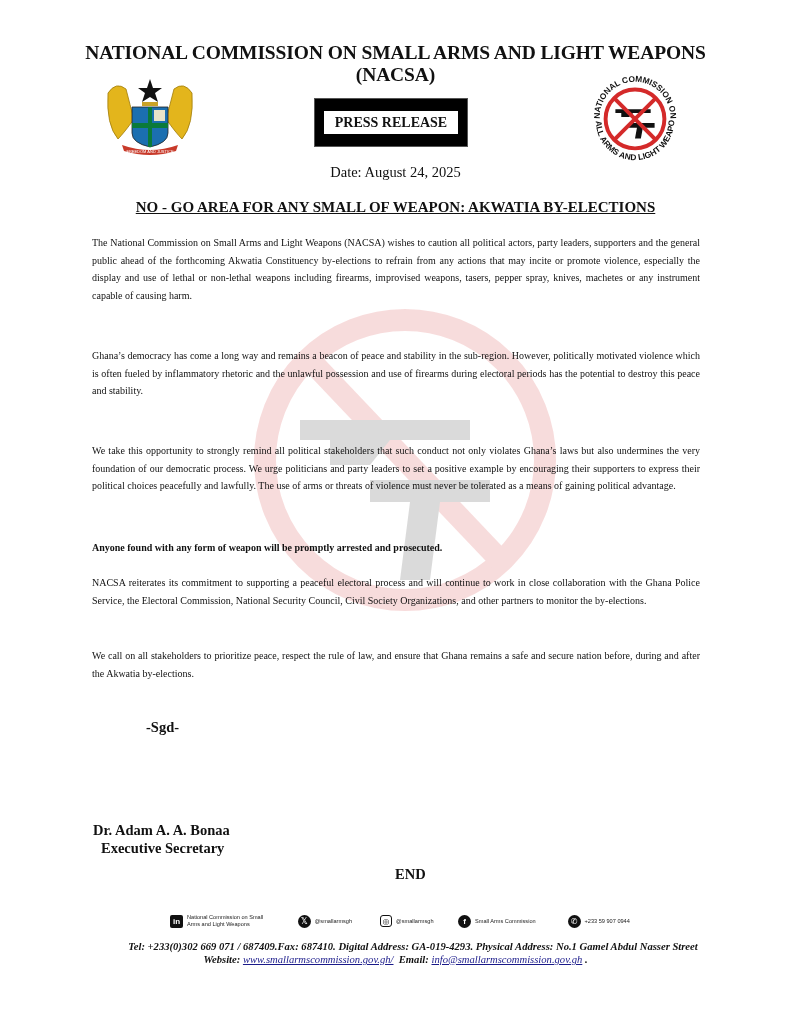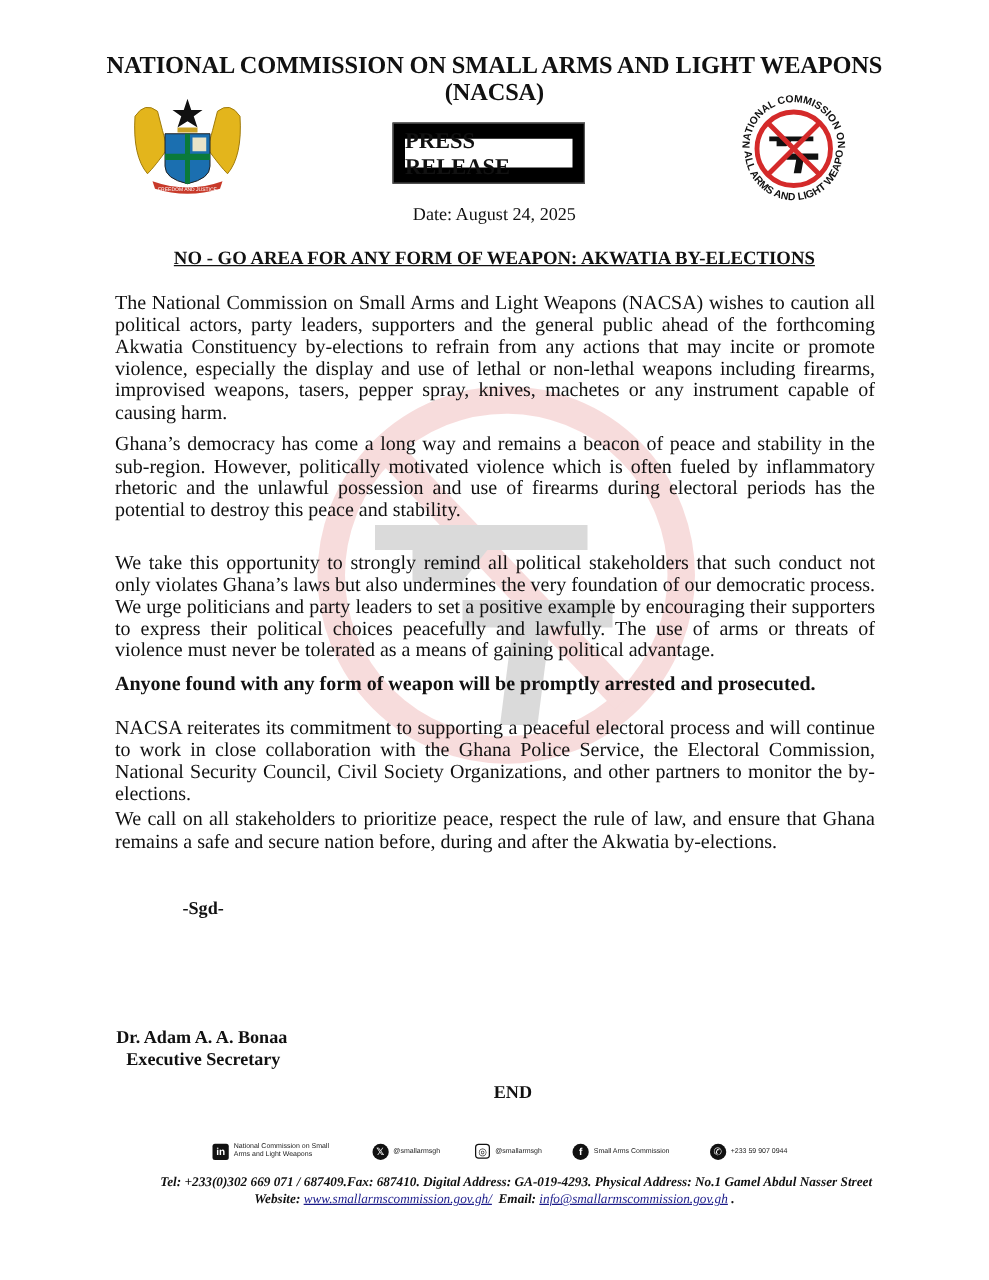--- a/index.html
+++ b/index.html
@@ -14,30 +14,30 @@
     }
     .coat { left: 100px; top: 75px; width: 100px; height: 82px; }
     .nacsa-logo { left: 586px; top: 68px; width: 98px; height: 98px; }
     .press-box {
       left: 314px; top: 98px; width: 154px; height: 49px; background: #000;
       border: 1px solid #555; box-sizing: border-box;
     }
     .press-inner {
       position: absolute; left: 9px; top: 12px; right: 9px; bottom: 12px;
       background: #fff; display: flex; align-items: center; justify-content: center;
-      font-weight: bold; font-size: 18px;
+      font-weight: bold; font-size: 14px;
     }
     .date-line { left: 0; right: 0; top: 164px; text-align: center; font-size: 14.5px; }
     .date-line b { font-weight: normal; }
     .headline {
       left: 0; right: 0; top: 199px; text-align: center; font-weight: bold;
       font-size: 15px; text-decoration: underline;
     }
     .body-text {
-      left: 92px; width: 608px; font-size: 16px; line-height: 17.6px;
+      left: 92px; width: 608px; font-size: 10px; line-height: 17.6px;
       text-align: justify; hyphens: none;
     }
     .bold { font-weight: bold; }
     .watermark { left: 240px; top: 280px; width: 330px; height: 360px; opacity: 0.16; }
     .sig { font-weight: bold; font-size: 14.5px; }
     .footer-icons {
       left: 170px; top: 910px; width: 470px; height: 22px; display: flex;
       align-items: center; gap: 10px; font-family: "Liberation Sans", "DejaVu Sans", sans-serif;
       font-size: 5.6px; color: #222;
     }
@@ -96,21 +96,21 @@
   <text font-size="8.5" font-weight="bold" font-family="Liberation Sans, sans-serif" fill="#111">
     <textPath href="#arcBot" startOffset="50%" text-anchor="middle">SMALL ARMS AND LIGHT WEAPONS</textPath>
   </text>
 </svg>
 
 <div class="abs date-line">
   <b>Date:</b>
   <span>August 24, 2025</span>
 </div>
 
-<div class="abs headline">NO - GO AREA FOR ANY FORM OF WEAPON: AKWATIA BY-ELECTIONS</div>
+<div class="abs headline">NO - GO AREA FOR ANY SMALL OF WEAPON: AKWATIA BY-ELECTIONS</div>
 
 <svg class="abs watermark" viewBox="0 0 330 360">
   <circle cx="165" cy="180" r="140" fill="none" stroke="#d42a2a" stroke-width="22"></circle>
   <line x1="70" y1="80" x2="260" y2="280" stroke="#d42a2a" stroke-width="22"></line>
   <path d="M60 140 H230 V160 H150 L130 185 H90 V160 H60Z" fill="#222"></path>
   <path d="M130 200 H250 V222 H200 L190 300 H160 L170 222 H130Z" fill="#222"></path>
 </svg>
 
 <p class="abs body-text" style="top:218px; margin:16px 0 0;">The National Commission on Small Arms and Light Weapons (NACSA) wishes to caution all political actors, party leaders, supporters and the general public ahead of the forthcoming Akwatia Constituency by-elections to refrain from any actions that may incite or promote violence, especially the display and use of lethal or non-lethal weapons including firearms, improvised weapons, tasers, pepper spray, knives, machetes or any instrument capable of causing harm.</p>
 <p class="abs body-text" style="top:331px; margin:16px 0 16px;">Ghana’s democracy has come a long way and remains a beacon of peace and stability in the sub-region. However, politically motivated violence which is often fueled by inflammatory rhetoric and the unlawful possession and use of firearms during electoral periods has the potential to destroy this peace and stability.</p>

